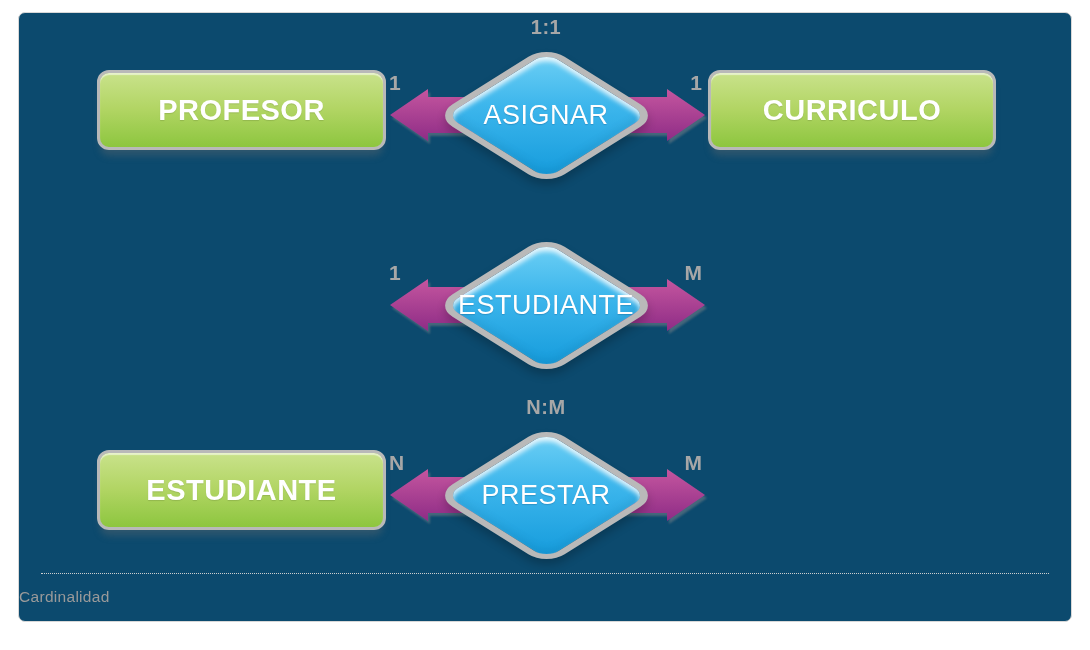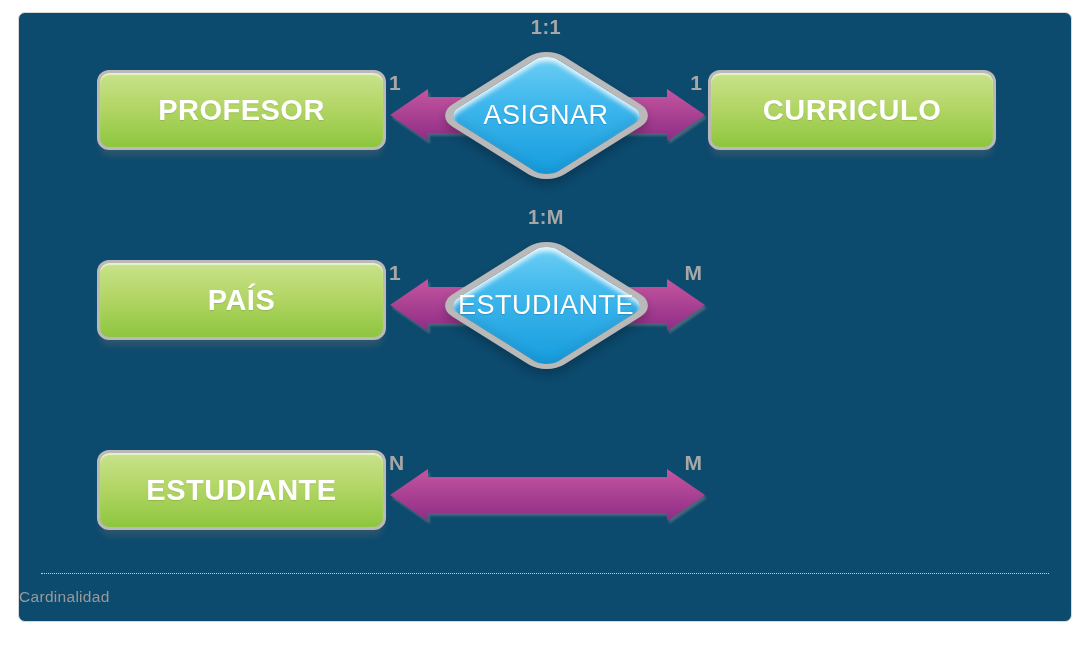--- a/index.html
+++ b/index.html
@@ -93,53 +93,54 @@
     </div>
     <div class="card-letter letter-left">1</div>
     <div class="card-letter letter-right">1</div>
     <div class="diamond">
       <div class="diamond-shape"></div>
       <div class="diamond-label">ASIGNAR</div>
     </div>
   </div>
 
   <div class="row row-2">
-    <div class="ratio-label">1:M</div>
     <svg class="arrow-svg" width="317" height="60" viewBox="0 0 317 56">
       <defs>
         <linearGradient id="ag1" x1="0" y1="0" x2="0" y2="1">
           <stop offset="0" stop-color="#c5569f"></stop>
             <stop offset="1" stop-color="#8e2c86"></stop>
         </linearGradient>
       </defs>
       <path class="arrow-path" fill="url(#ag1)" d="M1 28 L39 2 L39 10 L278 10 L278 2 L316 28 L278 54 L278 46 L39 46 L39 54 Z"></path>
     </svg>
-    <div class="entity entity-left">
-      <span class="entity-text">PAÍS</span>
-    </div>
     <div class="card-letter letter-left">1</div>
     <div class="card-letter letter-right">M</div>
     <div class="diamond">
       <div class="diamond-shape"></div>
       <div class="diamond-label">ESTUDIANTE</div>
     </div>
   </div>
 
   <div class="row row-3">
+    <div class="ratio-label">N:M</div>
     <svg class="arrow-svg" width="317" height="60" viewBox="0 0 317 56">
       <defs>
         <linearGradient id="ag2" x1="0" y1="0" x2="0" y2="1">
           <stop offset="0" stop-color="#c5569f"></stop>
             <stop offset="1" stop-color="#8e2c86"></stop>
         </linearGradient>
       </defs>
       <path class="arrow-path" fill="url(#ag2)" d="M1 28 L39 2 L39 10 L278 10 L278 2 L316 28 L278 54 L278 46 L39 46 L39 54 Z"></path>
     </svg>
     <div class="entity entity-left">
       <span class="entity-text">ESTUDIANTE</span>
     </div>
     <div class="card-letter letter-left">N</div>
     <div class="card-letter letter-right">M</div>
+    <div class="diamond">
+      <div class="diamond-shape"></div>
+      <div class="diamond-label">PRESTAR</div>
+    </div>
   </div>
 
   <div class="separator"></div>
   <div class="caption">Cardinalidad</div>
 </div>
 
 </body></html>

